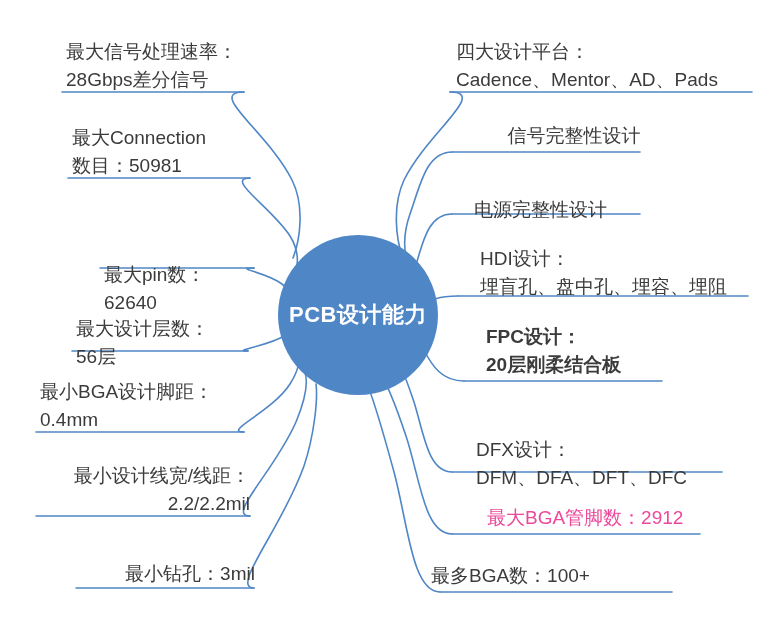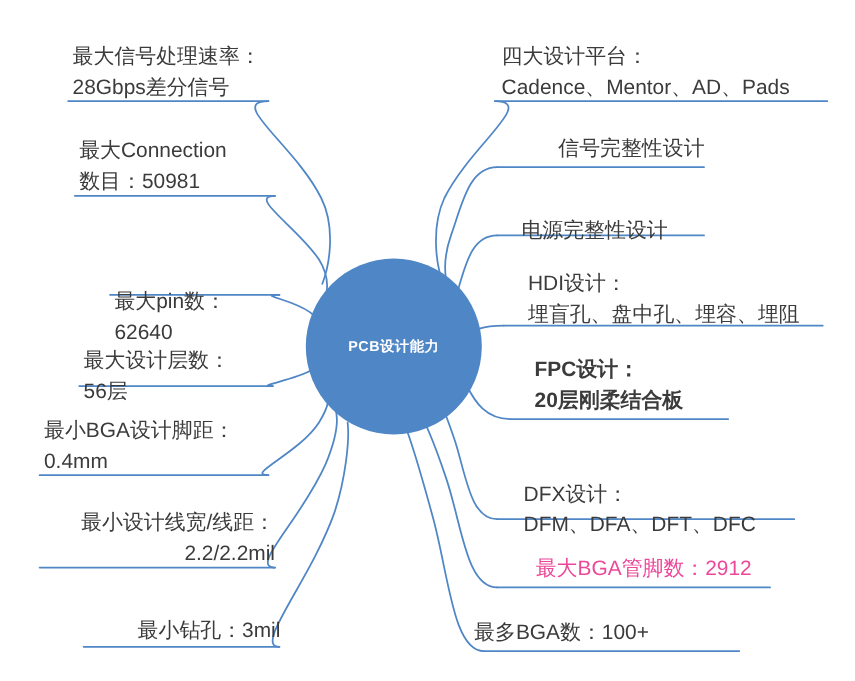--- a/index.html
+++ b/index.html
@@ -30,21 +30,21 @@
     background: #4f86c6;
     display: flex;
     align-items: center;
     justify-content: center;
     text-align: center;
     color: #ffffff;
     font-weight: bold;
     letter-spacing: 0.5px;
   }
   .hub-label {
-    font-size: 13px;
+    font-size: 22px;
     line-height: 1.2;
     white-space: nowrap;
   }
   .node {
     position: absolute;
     color: #3b3b3b;
     font-size: 19px;
     line-height: 1.45;
     white-space: pre-line;
   }

